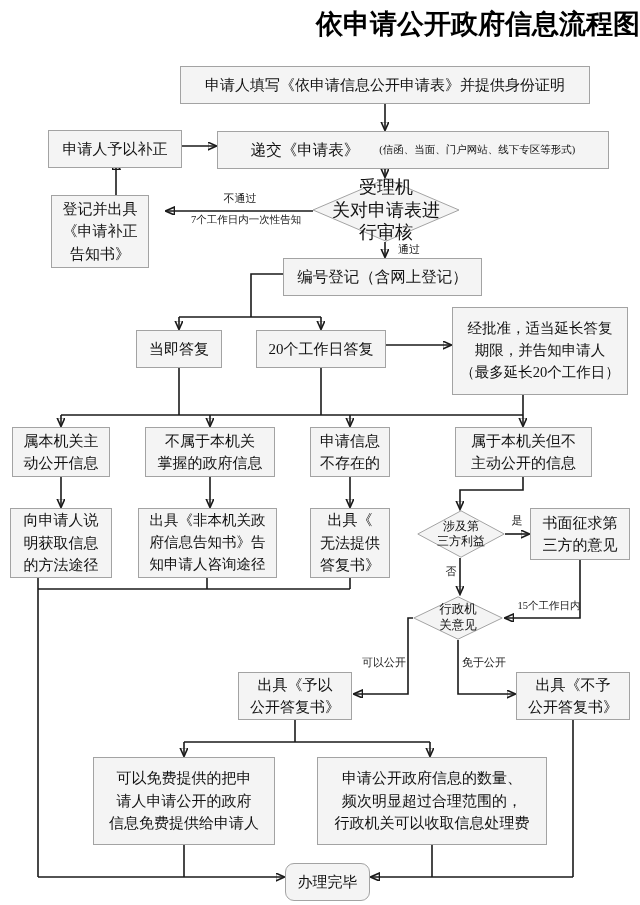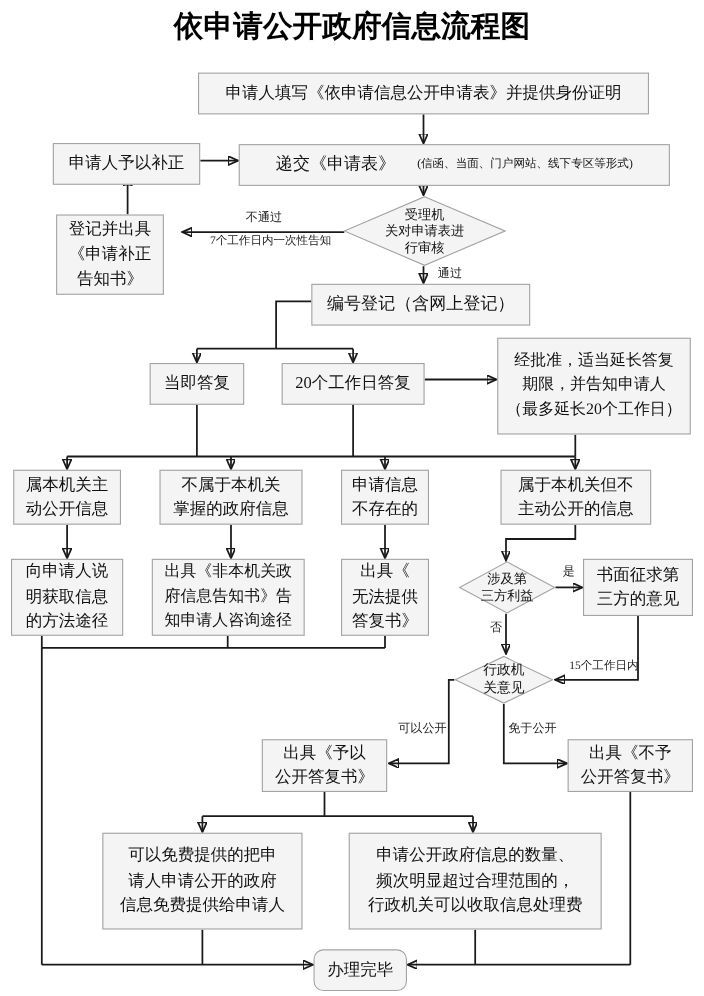--- a/index.html
+++ b/index.html
@@ -1,18 +1,18 @@
 <!DOCTYPE html>
 <html><head>
 <meta charset="utf-8">
 <style>
   html,body{margin:0;padding:0;background:#fff}
   .canvas{position:relative;width:640px;height:905px;background:#fff;overflow:hidden;
           font-family:"Liberation Serif",serif;color:#111}
-  .title{position:absolute;left:0;top:6px;width:640px;text-align:center;
+  .title{position:absolute;left:0;top:6px;width:640px;text-align:right;
          font-family:"Liberation Sans",sans-serif;font-weight:700;font-size:27px;color:#000}
   .box{position:absolute;background:#f4f4f4;border:1px solid #a3a3a3;box-sizing:border-box;
        display:flex;align-items:center;justify-content:center;text-align:center;
        white-space:pre-line;font-size:15px;line-height:1.5;padding:18px 2px}
   .rounded{border-radius:9px}
   .dia{position:absolute}
   .dsvg{position:absolute;left:0;top:0;width:100%;height:100%}
   .dsvg polygon{fill:#f4f4f4;stroke:#a3a3a3;stroke-width:1}
   .dtxt{position:absolute;left:0;top:0;right:0;bottom:0;display:flex;align-items:center;
         justify-content:center;text-align:center;white-space:pre-line;line-height:1.25}
@@ -91,21 +91,21 @@
   <div class="box" style="left:48px;top:130px;width:134px;height:30px">申请人予以补正</div>
 
   <div class="box" style="left:51px;top:195px;width:98px;height:73px">登记并出具
 《申请补正
 告知书》</div>
 
   <div class="dia" style="left:312px;top:178px;width:148px;height:64px">
     <svg class="dsvg" viewBox="0 0 148 64">
       <polygon points="74,0.8 147,32 74,63.2 1,32"></polygon>
     </svg>
-    <div class="dtxt" style="font-size:12px">受理机
+    <div class="dtxt" style="font-size:18px">受理机
 关对申请表进
 行审核</div>
   </div>
 
   <div class="box" style="left:283px;top:258px;width:199px;height:32px;font-size:15.5px">编号登记（含网上登记）</div>
 
   <div class="box" style="left:136px;top:330px;width:86px;height:30px">当即答复</div>
 
   <div class="box" style="left:256px;top:330px;width:130px;height:30px">20个工作日答复</div>
 

